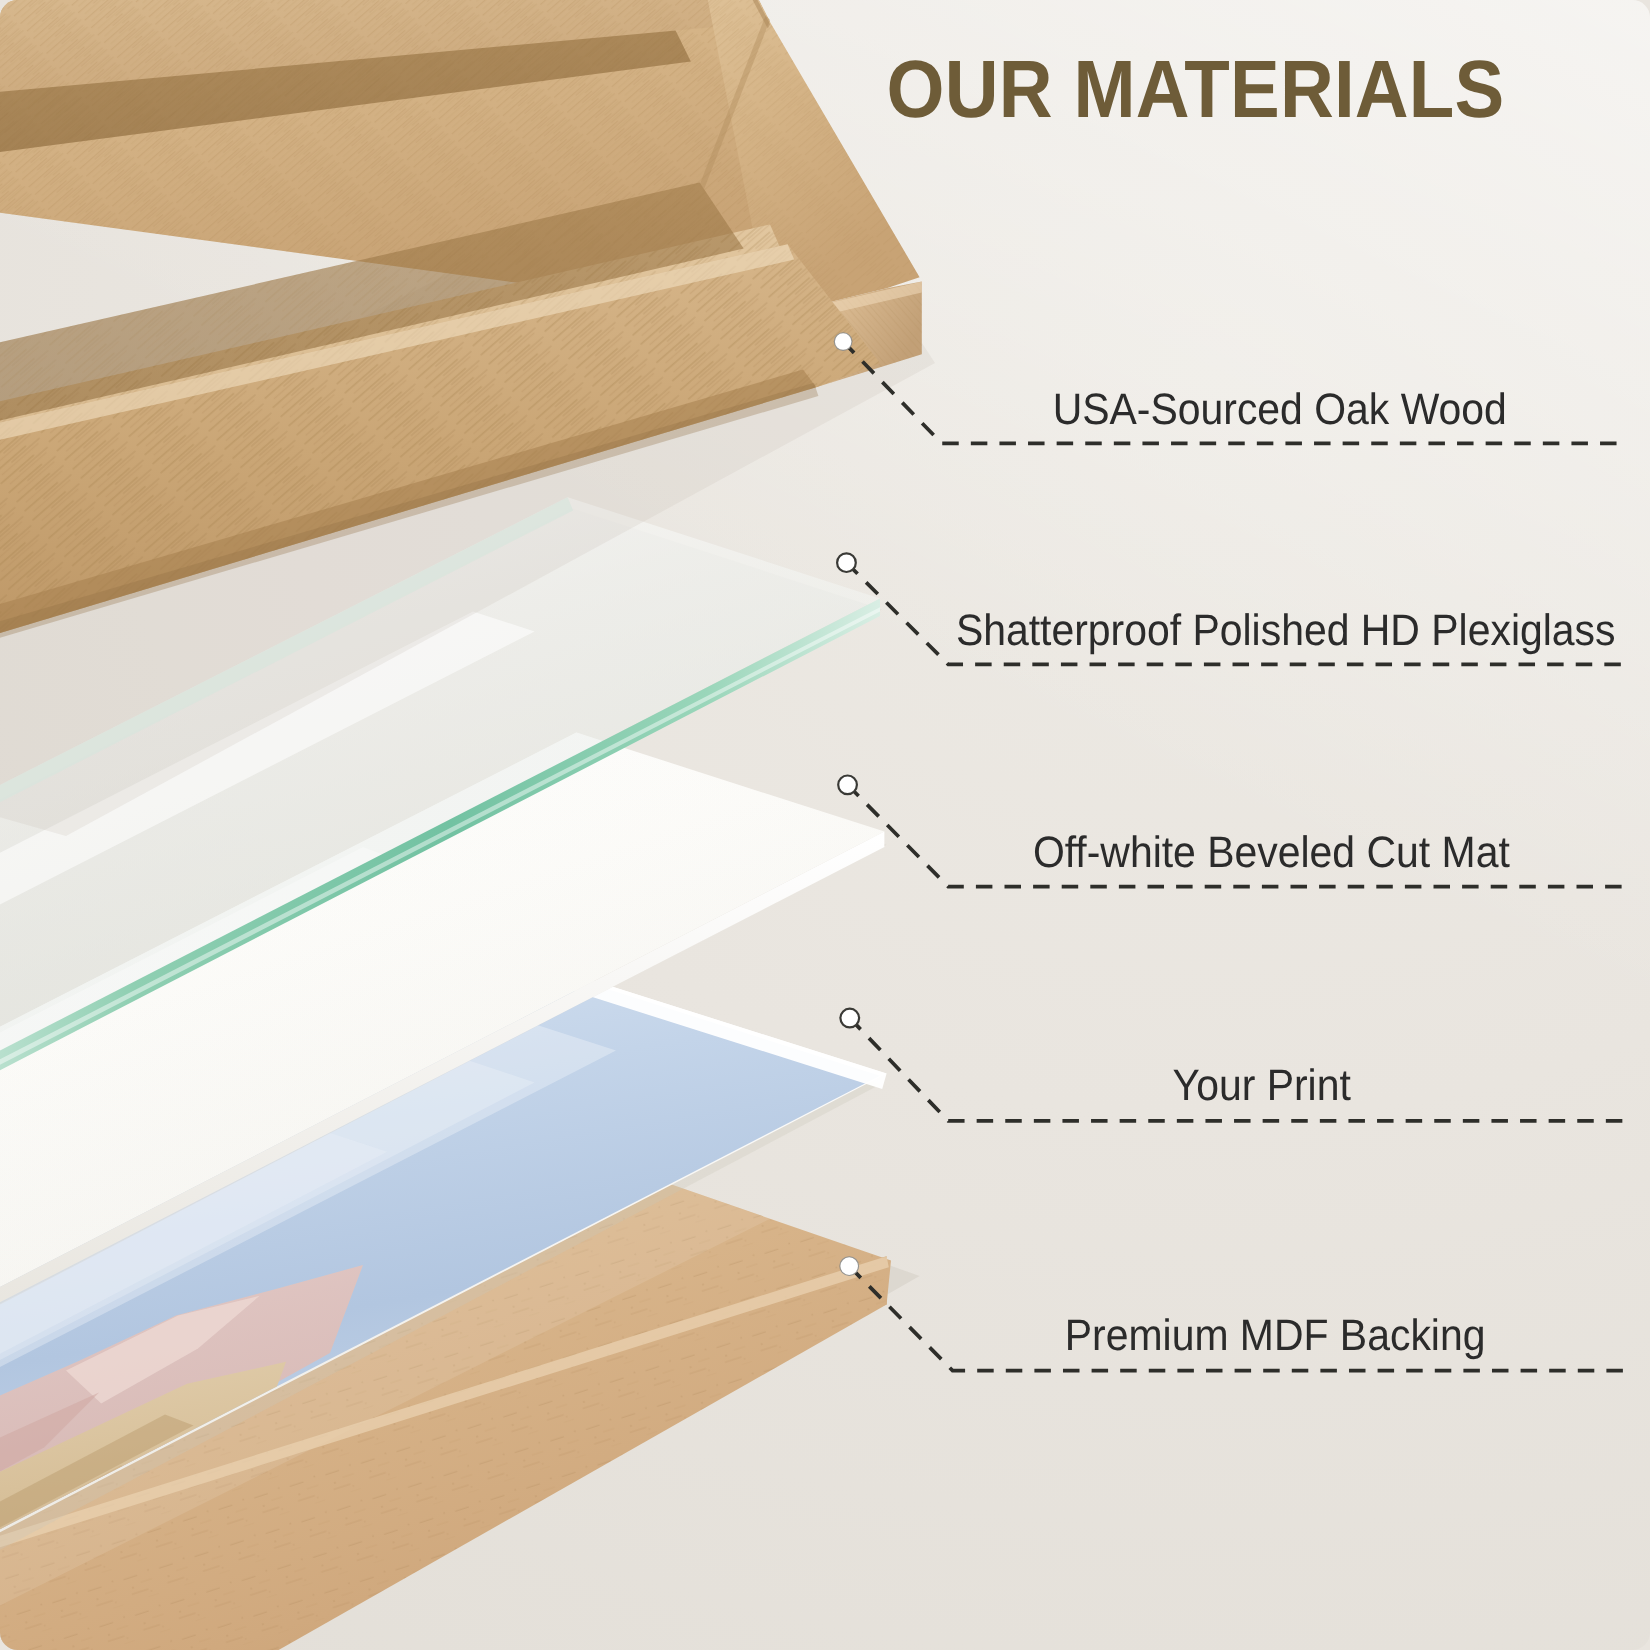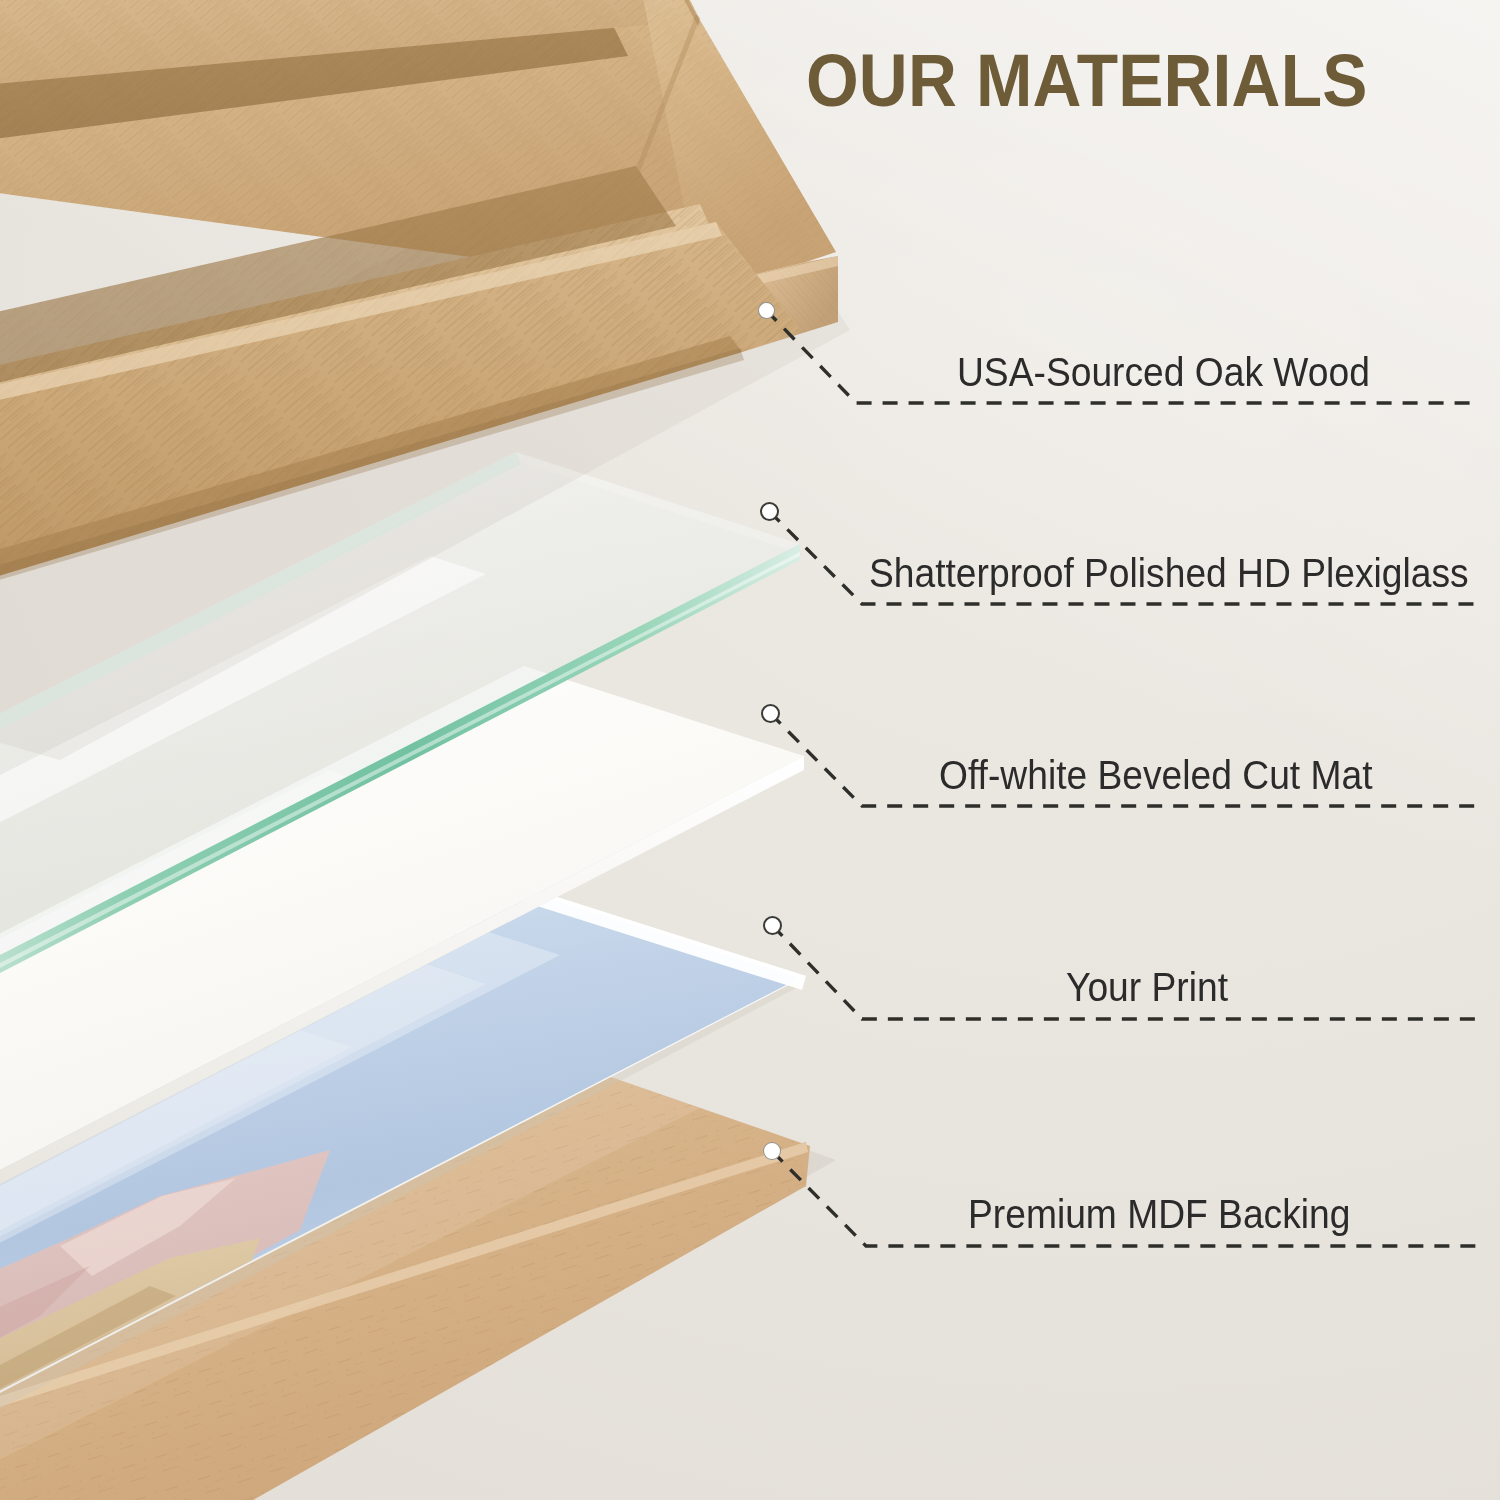--- a/index.html
+++ b/index.html
@@ -1,21 +1,21 @@
 <!DOCTYPE html>
 <html><head>
 <meta charset="utf-8">
 <style>
   html,body{margin:0;padding:0;}
   body{
     width:1500px;height:1500px;overflow:hidden;
     font-family:"Liberation Sans","DejaVu Sans",sans-serif;
     background:#e9e5df;
   }
-  #stage{position:relative;width:1500px;height:1500px;overflow:hidden;}
+  #stage{position:relative;width:1500px;height:1500px;overflow:hidden;border-radius:16px;}
 
   
   .bg{position:absolute;inset:0;
       background:
         radial-gradient(120% 95% at 74% 22%, #edeae4 0%, #e9e5df 48%, #e3dfd8 100%);
   }
   .bg-soft{position:absolute;inset:0;
       background:linear-gradient(205deg,rgba(255,255,255,.55) 0%,rgba(255,255,255,0) 42%);
   }
 

